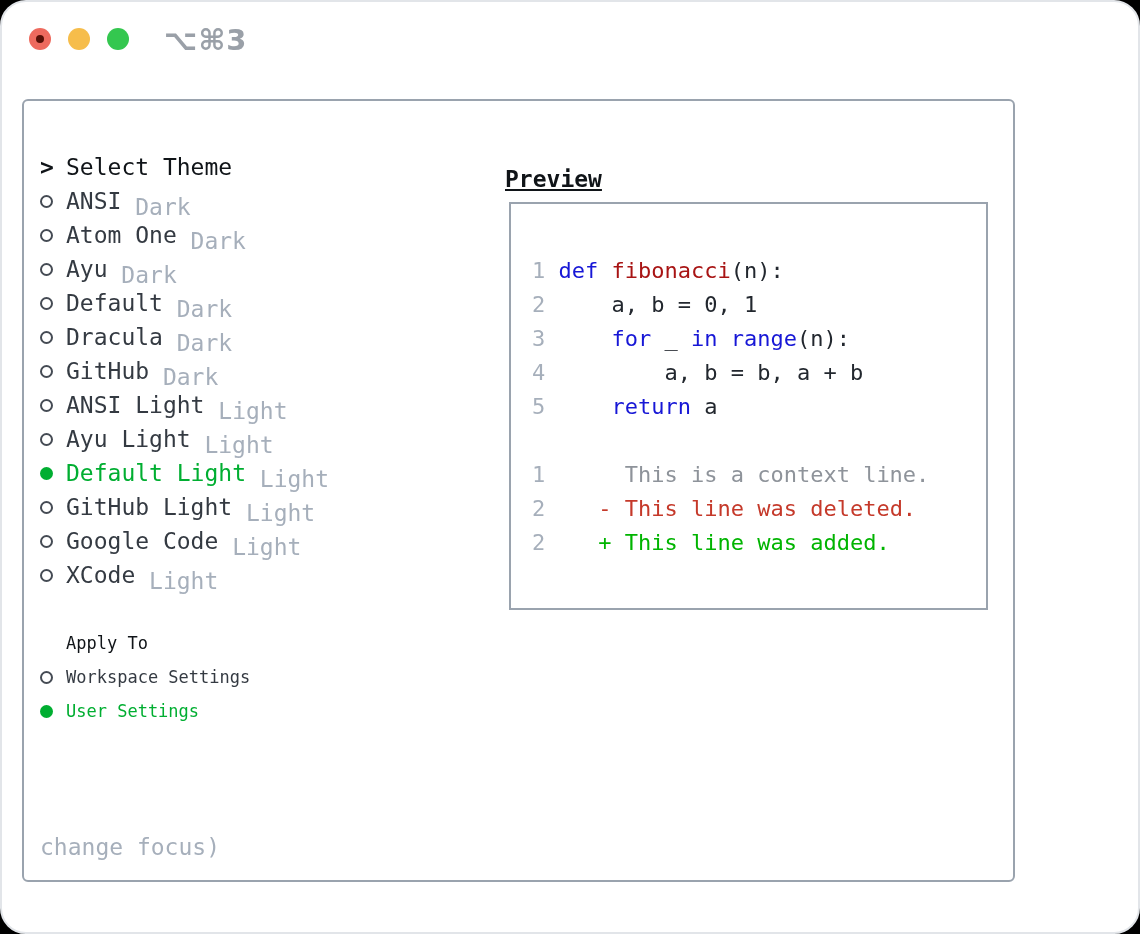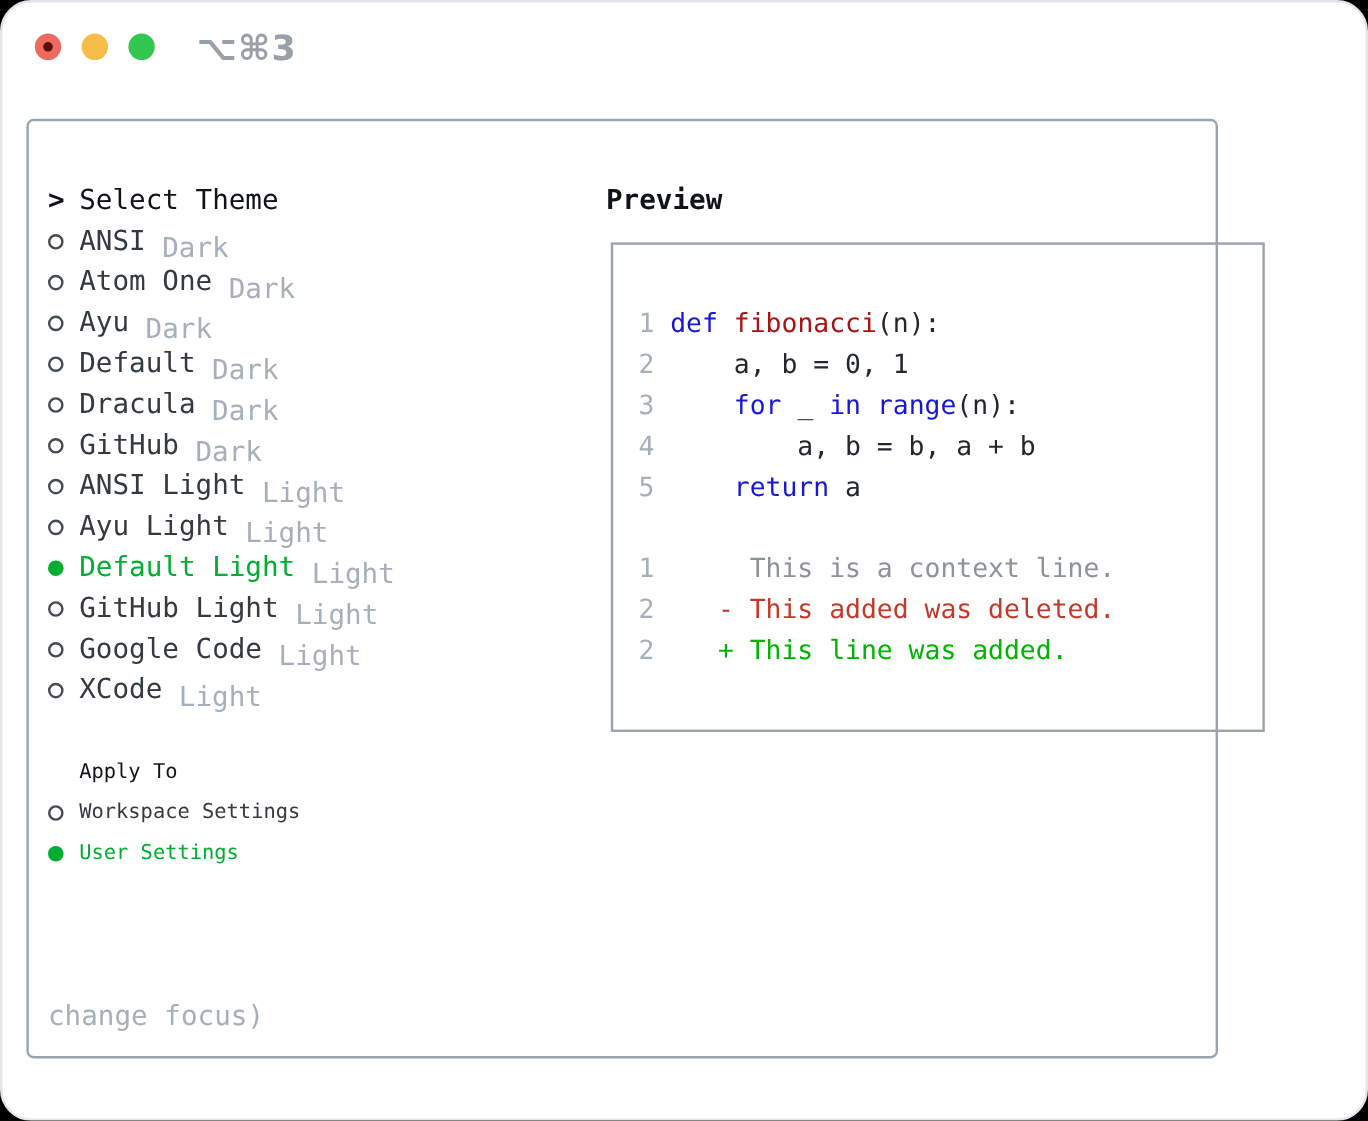--- a/index.html
+++ b/index.html
@@ -40,24 +40,24 @@
   .gutter{width:26px;display:flex;align-items:center;flex:none;}
   .ring{width:13px;height:13px;box-sizing:border-box;border:2px solid var(--ring);border-radius:50%;}
   .dot{width:13px;height:13px;border-radius:50%;background:var(--green);}
   .prompt{font-weight:bold;color:var(--ink);}
   .header-text{font-weight:normal;color:var(--ink);}
   .plain-header{color:var(--ink);}
   .name{color:var(--text);}
   .name.sel{color:var(--green);}
   .variant{color:var(--muted);margin-left:0.6em;margin-top:12px;}
   
-  .preview-title{position:absolute;left:503px;top:148px;font-size:23px;line-height:34px;font-weight:bold;color:var(--ink);}
+  .preview-title{position:absolute;left:503px;top:160px;font-size:23px;line-height:34px;font-weight:bold;color:var(--ink);text-decoration:underline;}
   .preview-box{
     position:absolute;left:507px;top:200px;
-    width:545px;height:408px;box-sizing:border-box;
+    width:479px;height:408px;box-sizing:border-box;
     border:2px solid var(--border);
     padding:50px 0 0 21px;
     font-size:22px;line-height:34px;
   }
   .pline{white-space:pre;height:34px;}
   .tk-num{color:var(--muted);}
   .tk-kw{color:var(--kw);}
   .tk-fn{color:var(--fn);}
   .tk-plain{color:var(--code);}
   .tk-ctx{color:var(--ctx);}
@@ -114,17 +114,17 @@
 
   <div class="preview-box">
 
   <div class="pline"><span class="tk-num">1 </span><span class="tk-kw">def</span><span class="tk-plain"> </span><span class="tk-fn">fibonacci</span><span class="tk-plain">(n):</span></div>
       <div class="pline"><span class="tk-num">2</span><span class="tk-plain">     a, b = 0, 1</span></div>
       <div class="pline"><span class="tk-num">3</span><span class="tk-plain">     </span><span class="tk-kw">for</span><span class="tk-plain"> _ </span><span class="tk-kw">in</span><span class="tk-plain"> </span><span class="tk-kw">range</span><span class="tk-plain">(n):</span></div>
       <div class="pline"><span class="tk-num">4</span><span class="tk-plain">         a, b = b, a + b</span></div>
       <div class="pline"><span class="tk-num">5</span><span class="tk-plain">     </span><span class="tk-kw">return</span><span class="tk-plain"> a</span></div>
       <div class="pline"></div>
       <div class="pline"><span class="tk-num">1</span><span class="tk-ctx">      This is a context line.</span></div>
-      <div class="pline"><span class="tk-num">2</span><span class="tk-plain">    </span><span class="tk-del">- This added was deleted.</span></div>
+      <div class="pline"><span class="tk-num">2</span><span class="tk-plain">    </span><span class="tk-del">- This line was deleted.</span></div>
       <div class="pline"><span class="tk-num">2</span><span class="tk-plain">    </span><span class="tk-add">+ This line was added.</span></div>
     </div>
 
 </div>
 
 </body></html>

